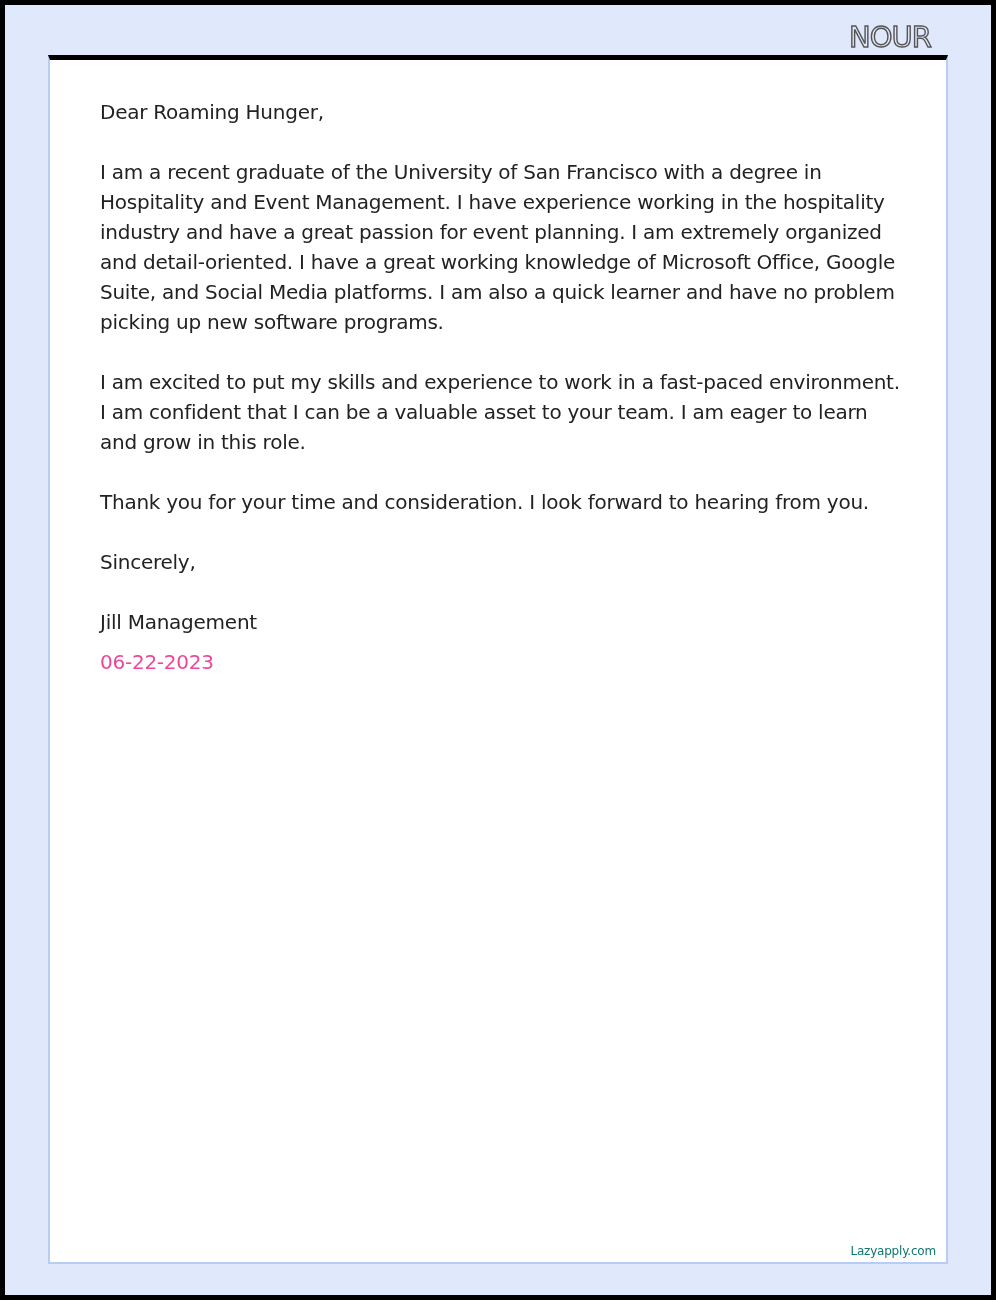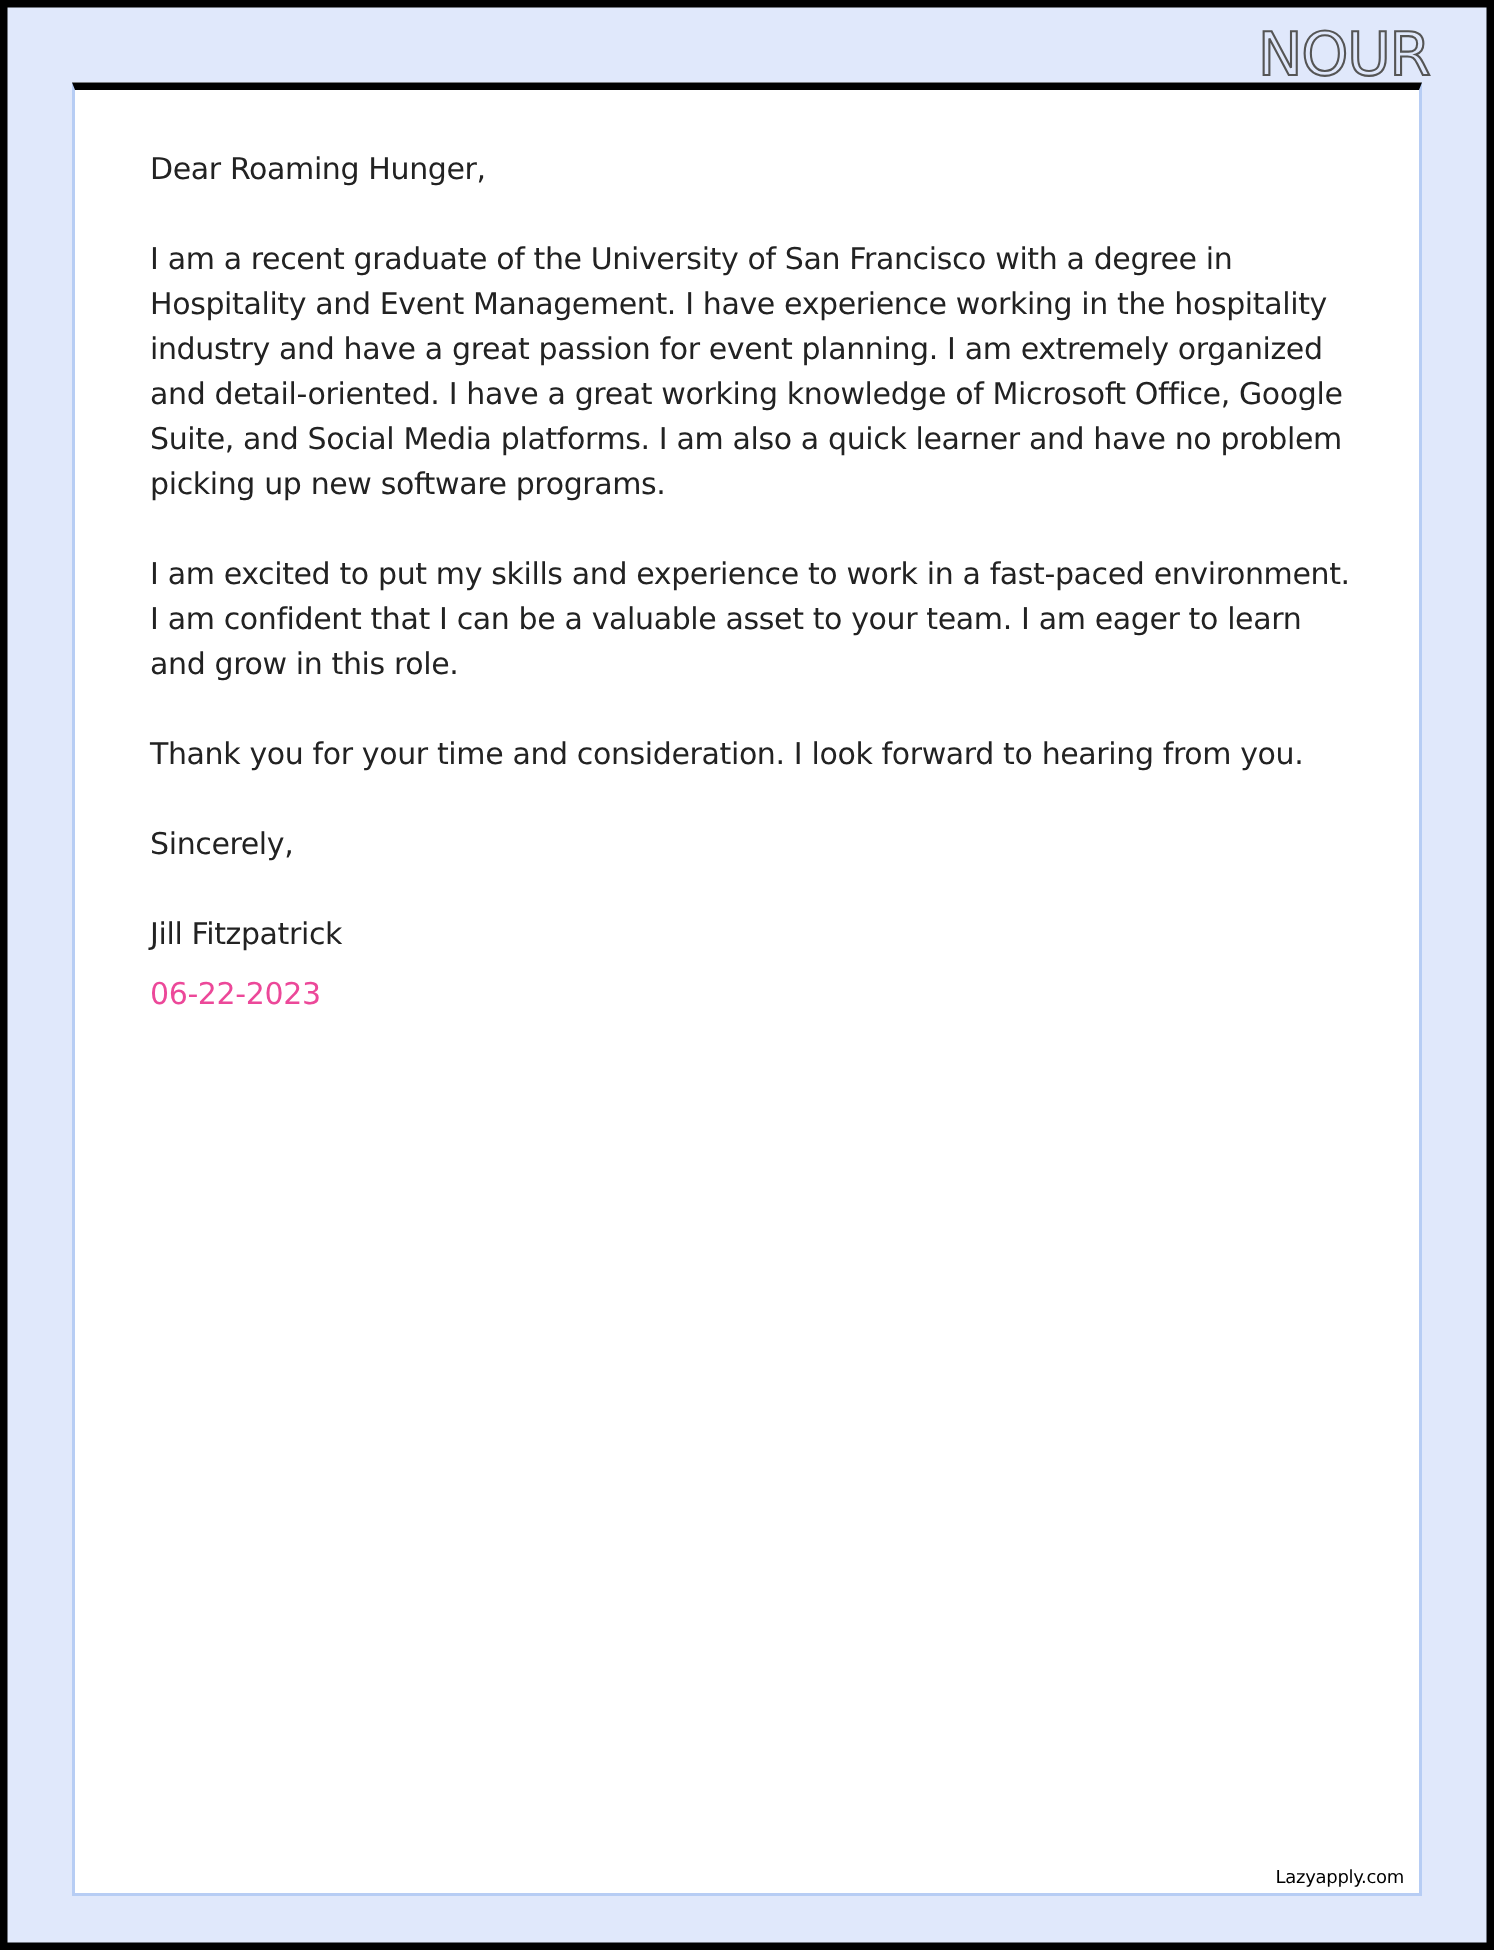--- a/index.html
+++ b/index.html
@@ -6,23 +6,23 @@
     body {
       width: 996px; height: 1300px; overflow: hidden;
       background: #000;
       font-family: "DejaVu Sans", sans-serif;
     }
     .frame {
       position: absolute; left: 5px; top: 5px; width: 986px; height: 1290px;
       background: #e0e8fb;
     }
     .brand {
-      position: absolute; right: 38px; top: 10px;
+      position: absolute; right: 60px; top: 10px;
       font-family: "DejaVu Sans", sans-serif;
-      font-size: 40px; line-height: 44px; letter-spacing: -1px;
+      font-size: 29px; line-height: 44px; letter-spacing: -1px;
       color: #e0e8fb;
       -webkit-text-stroke: 1.4px #555;
       font-weight: normal;
     }
     .page {
       position: absolute; left: 43px; top: 50px; width: 896px; height: 1202px;
       background: #fff;
       border-left: 2px solid #b7cdf4; border-right: 2px solid #b7cdf4; border-bottom: 2px solid #b7cdf4;
       border-top: 5px solid #000;
       box-sizing: content-box;
@@ -31,33 +31,33 @@
       position: absolute; left: 50px; top: 37px; width: 800px;
       font-size: 20px; line-height: 30px; color: #222;
       letter-spacing: -0.25px;
     }
     .content p { margin: 0 0 30px 0; }
     .content p.sig { }
     .content p.name { margin-bottom: 10px; }
     .date { color: #ec4899; }
     .footer {
       position: absolute; right: 10px; bottom: 4px;
-      font-size: 12px; color: #000000; letter-spacing: -0.2px;
+      font-size: 12px; color: #0f766e; letter-spacing: -0.2px;
     }
   </style>
 </head>
 <body>
 
 <div class="frame">
   <div class="brand">NOUR</div>
   <div class="page">
     <div class="content">
       <p>Dear Roaming Hunger,</p>
       <p>I am a recent graduate of the University of San Francisco with a degree in Hospitality and Event Management. I have experience working in the hospitality industry and have a great passion for event planning. I am extremely organized and detail-oriented. I have a great working knowledge of Microsoft Office, Google Suite, and Social Media platforms. I am also a quick learner and have no problem picking up new software programs.</p>
       <p>I am excited to put my skills and experience to work in a fast-paced environment. I am confident that I can be a valuable asset to your team. I am eager to learn and grow in this role.</p>
       <p>Thank you for your time and consideration. I look forward to hearing from you.</p>
       <p class="sig">Sincerely,</p>
-      <p class="name">Jill Fitzpatrick</p>
+      <p class="name">Jill Management</p>
       <p class="date">06-22-2023</p>
     </div>
     <div class="footer">Lazyapply.com</div>
   </div>
 </div>
 
 </body></html>

